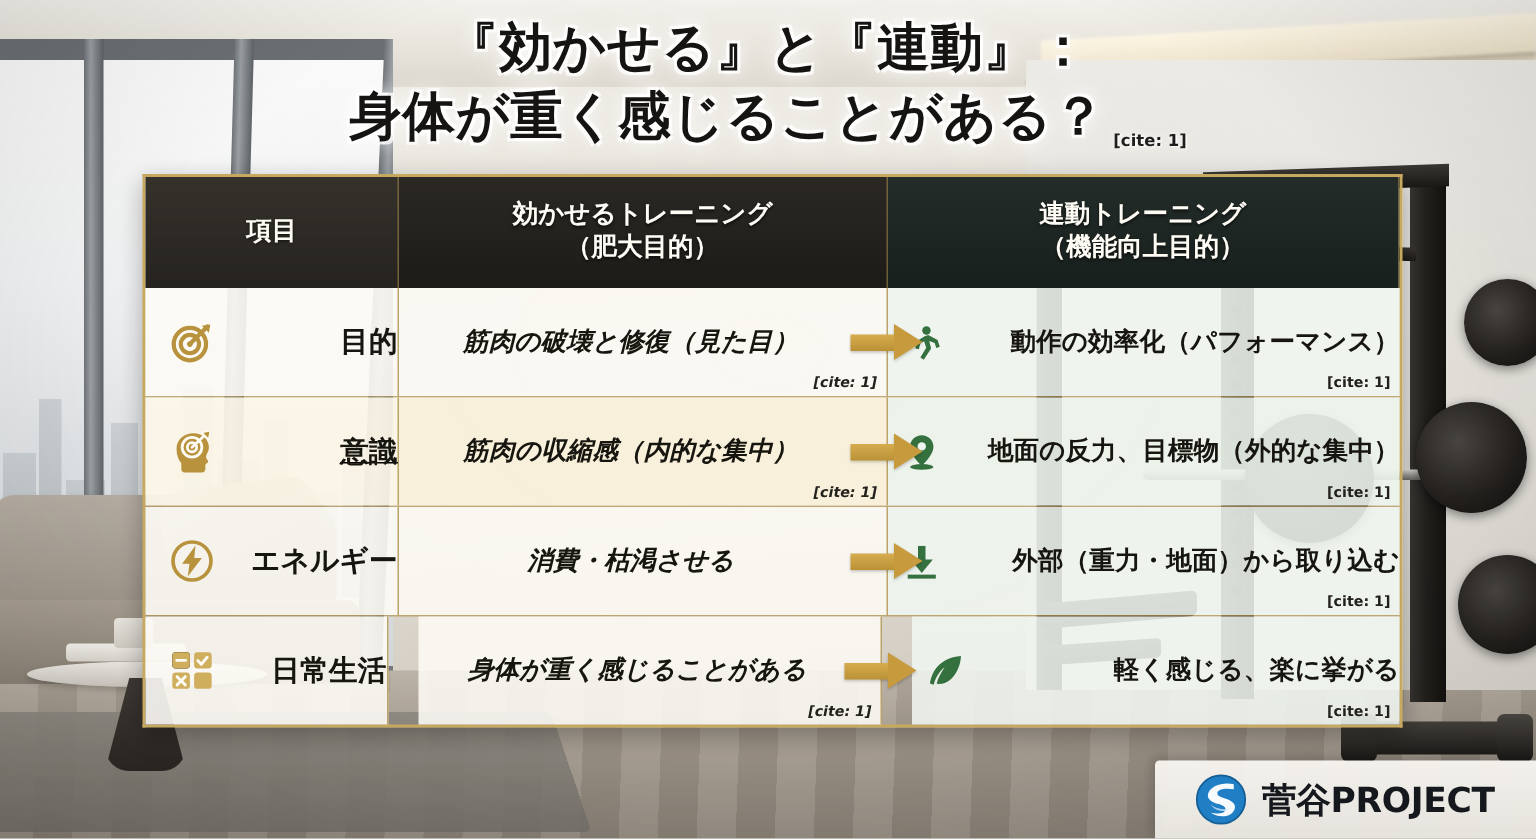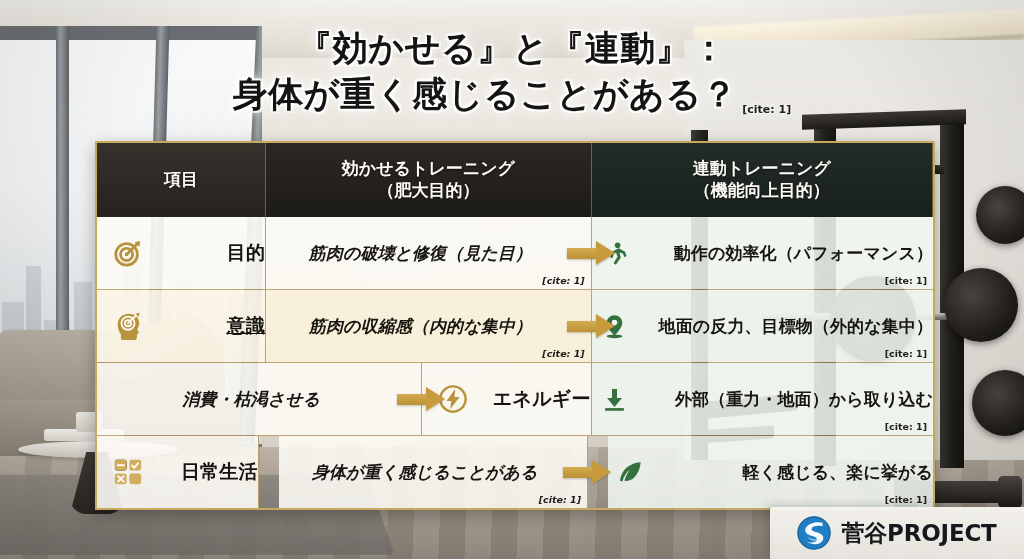--- a/index.html
+++ b/index.html
@@ -92,38 +92,38 @@
     background:linear-gradient(180deg,#312e2a,#191715);transform:skewY(-4deg);}
   .dumbbell{position:absolute;right:6px;bottom:56px;width:120px;height:22px;border-radius:6px;
     background:linear-gradient(180deg,#46423d,#201e1b);}
   .dumbbell:before,.dumbbell:after{content:"";position:absolute;top:-5px;width:24px;height:32px;
     border-radius:5px;background:linear-gradient(180deg,#4d4944,#1c1a17);}
   .dumbbell:before{left:-4px;} .dumbbell:after{right:-4px;}
   .bg-vignette{position:absolute;inset:0;
     background:radial-gradient(ellipse at 50% 42%,rgba(255,255,255,.10) 0%,rgba(0,0,0,0) 58%,rgba(0,0,0,.12) 100%);}
 
   
-  .title-wrap{position:absolute;left:0;top:26px;width:1024px;text-align:center;z-index:5;}
+  .title-wrap{position:absolute;left:0;top:10px;width:1024px;text-align:center;z-index:5;}
   .title-line{
     font-size:35px;font-weight:bold;color:#151413;line-height:1.30;
     letter-spacing:.5px;
     text-shadow:
       0 0 10px rgba(255,255,255,.95),0 0 18px rgba(255,255,255,.9),
       2px 2px 0 rgba(255,255,255,.75),-2px -2px 0 rgba(255,255,255,.75),
       2px -2px 0 rgba(255,255,255,.75),-2px 2px 0 rgba(255,255,255,.75);
   }
   .title-line.l2{position:relative;}
   .title-cite{
     font-size:11px;font-weight:bold;color:#201e1c;vertical-align:bottom;
     padding-left:5px;letter-spacing:0;
     text-shadow:0 0 6px rgba(255,255,255,.95),1px 1px 0 rgba(255,255,255,.8);
   }
 
   
-  .table{position:absolute;left:95px;top:141px;width:840px;z-index:6;
+  .table{position:absolute;left:95px;top:116px;width:840px;z-index:6;
     box-shadow:0 5px 16px rgba(0,0,0,.30);}
   .row{display:flex;}
   .cell{box-sizing:border-box;position:relative;display:flex;align-items:center;
     border-right:1px solid rgba(176,148,82,.85);justify-content:space-between;}
   .cell:last-child{border-right:none;}
   .c1{width:170px;}
   .c2{width:327px;}
   .c3{width:343px;}
 
   
@@ -323,34 +323,34 @@
             <circle cx="16" cy="11" r="3.6" fill="#eef5ee"></circle>
             <path d="M7 26.5 q9 4.5 18 0 q-9 3-18 0 z" fill="#35703f"></path>
             <ellipse cx="16" cy="28.5" rx="10" ry="2.4" fill="#35703f"></ellipse>
           </svg>
           <span class="right-txt">地面の反力、目標物（外的な集中）</span>
           <span class="cite">[cite: 1]</span>
         </div>
       </div>
 
       <div class="tr">
+        <div class="cell c1">
+          <svg class="ic ic-left" viewBox="0 0 32 32">
+            <circle cx="16" cy="16" r="13.5" fill="none" stroke="#b8923c" stroke-width="2.6"></circle>
+            <path d="M18.5 5 L9 18 h5.2 L13 27 L23 13.8 h-5.4 z" fill="#b8923c"></path>
+          </svg>
+          <span class="item-label">エネルギー</span>
+        </div>
         <div class="cell c2">
           <span class="mid-txt">消費・枯渇させる</span>
           <span class="cite"></span>
           <span class="arrow">
               <i class="shaft"></i>
               <i class="head"></i>
             </span>
-        </div>
-        <div class="cell c1">
-          <svg class="ic ic-left" viewBox="0 0 32 32">
-            <circle cx="16" cy="16" r="13.5" fill="none" stroke="#b8923c" stroke-width="2.6"></circle>
-            <path d="M18.5 5 L9 18 h5.2 L13 27 L23 13.8 h-5.4 z" fill="#b8923c"></path>
-          </svg>
-          <span class="item-label">エネルギー</span>
         </div>
         <div class="cell c3">
           <svg class="ic ic-right" viewBox="0 0 32 32">
             <rect x="12.8" y="2.5" width="6.4" height="13" fill="#35703f"></rect>
             <path d="M6.5 14 L16 25.5 L25.5 14 z" fill="#35703f"></path>
             <rect x="4" y="27" width="24" height="3.4" fill="#35703f"></rect>
           </svg>
           <span class="right-txt">外部（重力・地面）から取り込む</span>
           <span class="cite">[cite: 1]</span>
         </div>

